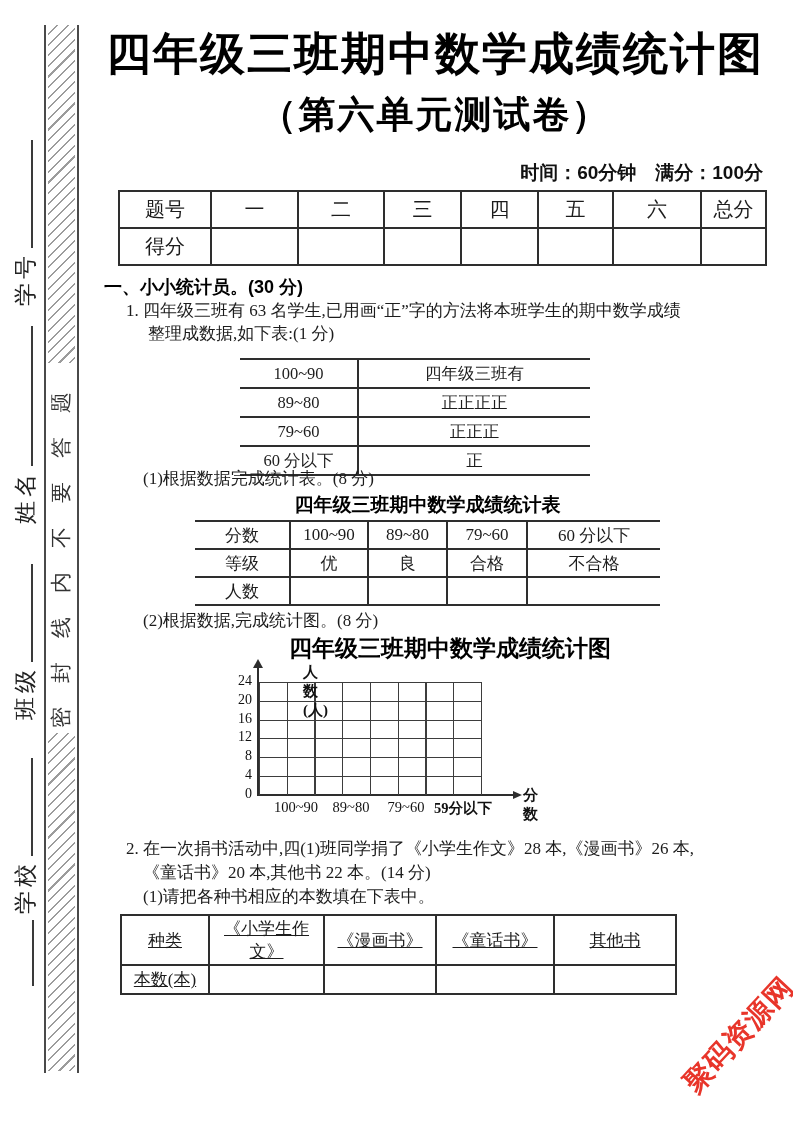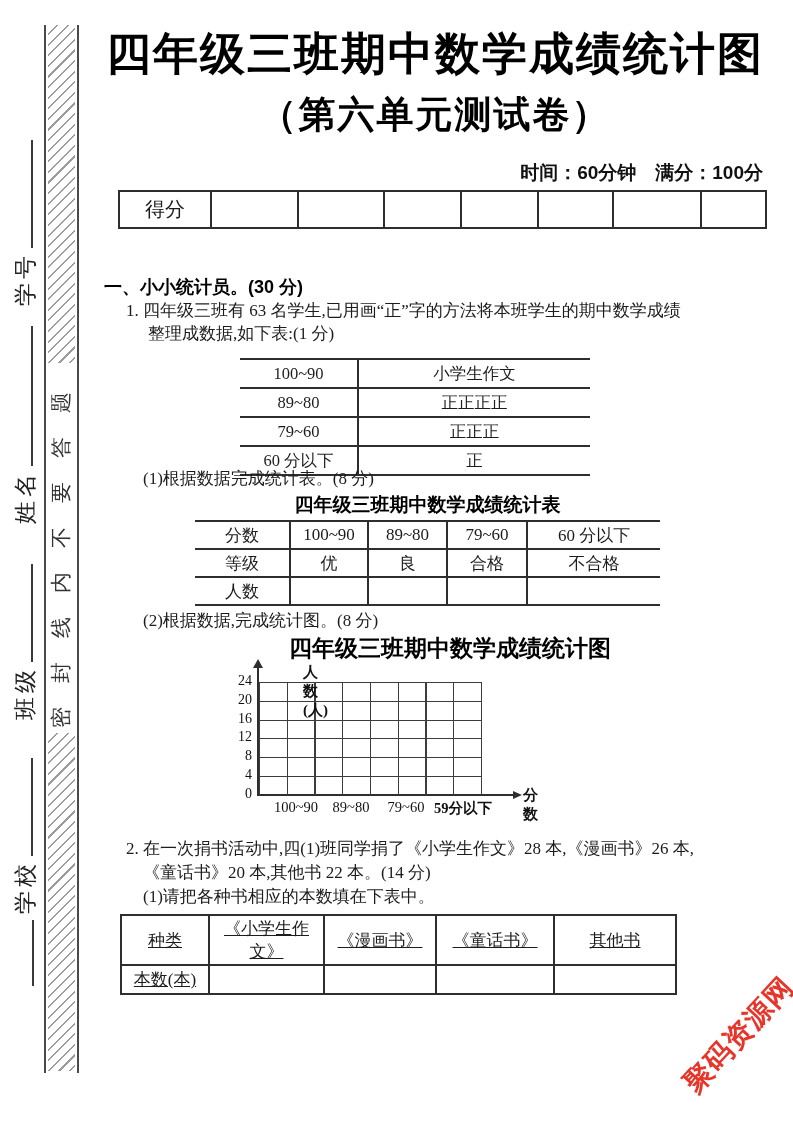--- a/index.html
+++ b/index.html
@@ -123,20 +123,30 @@
         <col style="width:92px">
         <col style="width:87px">
         <col style="width:86px">
         <col style="width:77px">
         <col style="width:77px">
         <col style="width:75px">
         <col style="width:88px">
         <col style="width:65px">
       </colgroup>
     <tbody>
+        <tr>
+      <td>题号</td>
+      <td>一</td>
+      <td>二</td>
+      <td>三</td>
+      <td>四</td>
+      <td>五</td>
+      <td>六</td>
+      <td>总分</td>
+    </tr>
     <tr>
       <td>得分</td>
       <td></td>
       <td></td>
       <td></td>
       <td></td>
       <td></td>
       <td></td>
       <td></td>
     </tr>
@@ -148,21 +158,21 @@
   <div class="bodyline" style="left:148px;top:322px;">整理成数据,如下表:(1 分)</div>
 
   <table class="tally-table">
     <colgroup>
         <col style="width:118px">
         <col style="width:232px">
       </colgroup>
     <tbody>
         <tr>
           <td>100~90</td>
-          <td>小学生作文</td>
+          <td>四年级三班有</td>
         </tr>
     <tr>
           <td>89~80</td>
           <td>正正正正</td>
         </tr>
     <tr>
           <td>79~60</td>
           <td>正正正</td>
         </tr>
     <tr>

